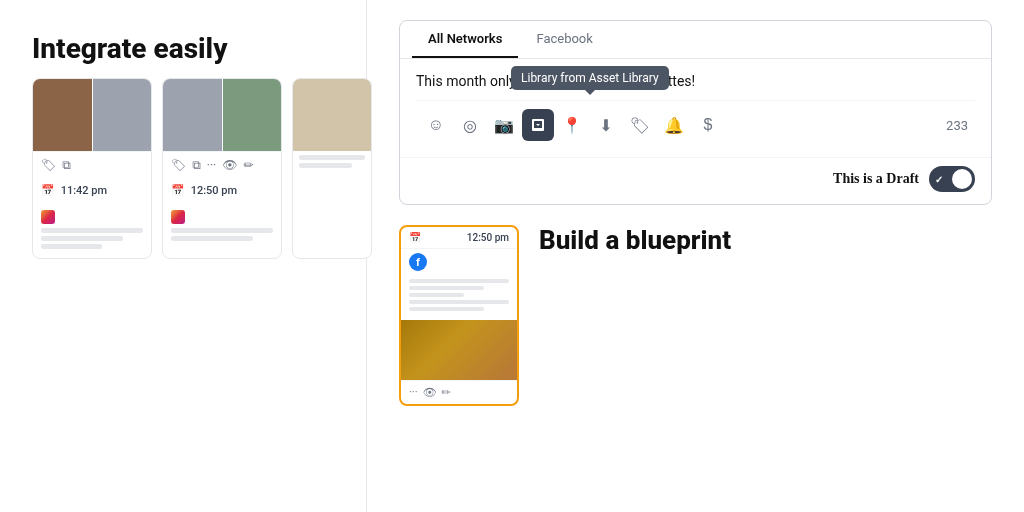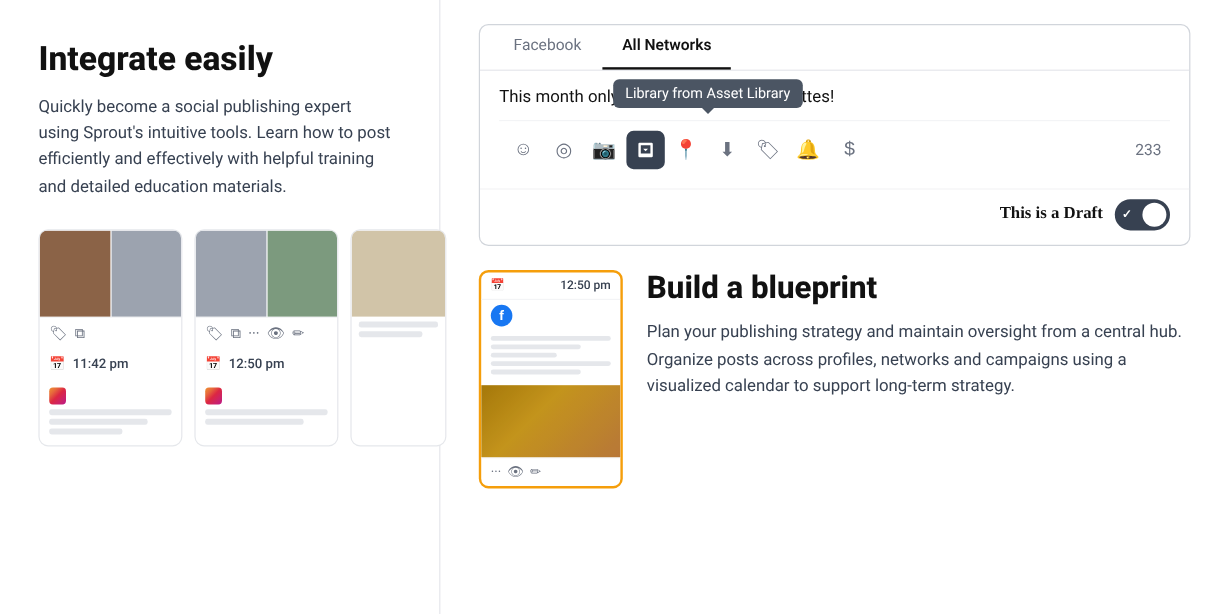--- a/index.html
+++ b/index.html
@@ -396,21 +396,20 @@
       font-size: 14px;
       color: #374151;
       line-height: 1.6;
     }
   </style>
 </head>
 <body>
 
 <div class="left-panel">
   <h1>Integrate easily</h1>
-  <p>Quickly become a social publishing expert using Sprout's intuitive tools. Learn how to post efficiently and effectively with helpful training and detailed education materials.</p>
 
   <div class="cards-grid">
 
     <div class="post-card">
       <div class="post-card-image">
         <div class="img-placeholder">
           <div class="img-half img-coffee"></div>
           <div class="img-half img-berries"></div>
         </div>
       </div>
@@ -466,22 +465,22 @@
         <div class="line-gray medium"></div>
       </div>
     </div>
   </div>
 </div>
 
 <div class="right-panel">
 
   <div class="composer-area">
     <div class="composer-tabs">
+      <div class="composer-tab active">All Networks</div>
       <div class="composer-tab">Facebook</div>
-      <div class="composer-tab active">All Networks</div>
     </div>
     <div class="composer-body">
       <div class="composer-text">This month only, enjoy half-priced iced lattes!</div>
 
       <div class="toolbar-wrapper">
         <div class="toolbar-tooltip">Library from Asset Library</div>
         <div class="composer-toolbar">
           <button class="toolbar-btn" title="Emoji">☺</button>
           <button class="toolbar-btn" title="Mention">◎</button>
           <button class="toolbar-btn" title="Camera">📷</button>
@@ -535,17 +534,16 @@
       </div>
       <div class="mobile-footer-actions">
         <span class="mobile-action-icon">···</span>
         <span class="mobile-action-icon">👁</span>
         <span class="mobile-action-icon">✏</span>
       </div>
     </div>
 
     <div class="blueprint-text">
       <h2>Build a blueprint</h2>
-      <p>Plan your publishing strategy and maintain oversight from a central hub. Organize posts across profiles, networks and campaigns using a visualized calendar to support long-term strategy.</p>
     </div>
 
   </div>
 </div>
 
 </body></html>

